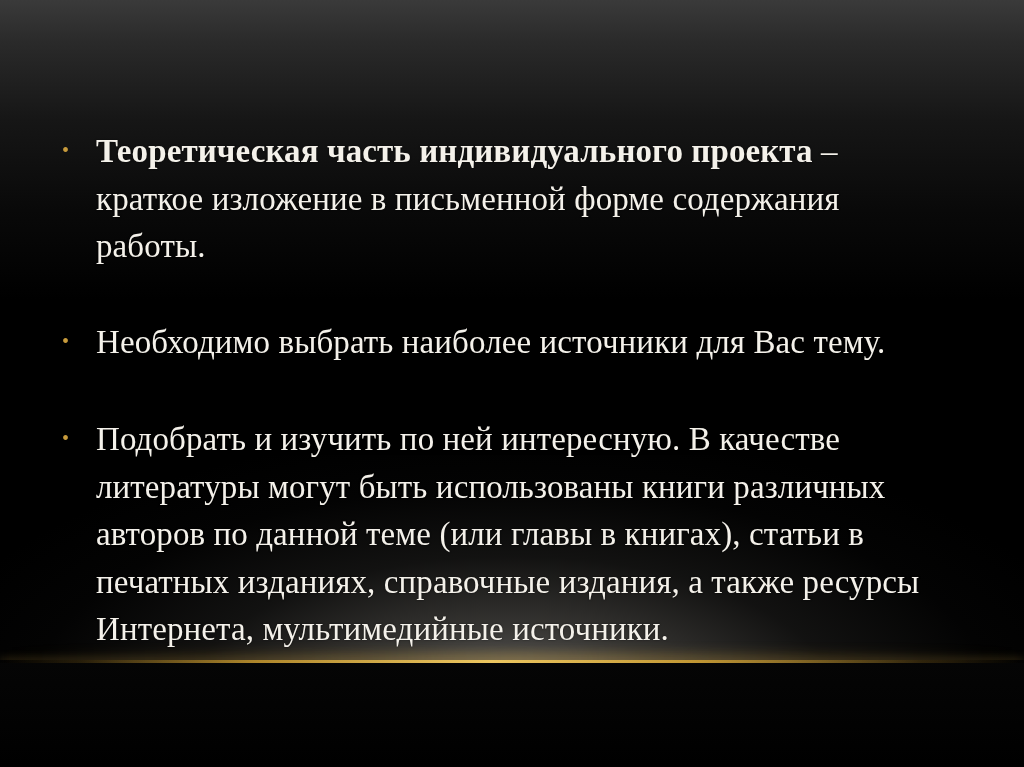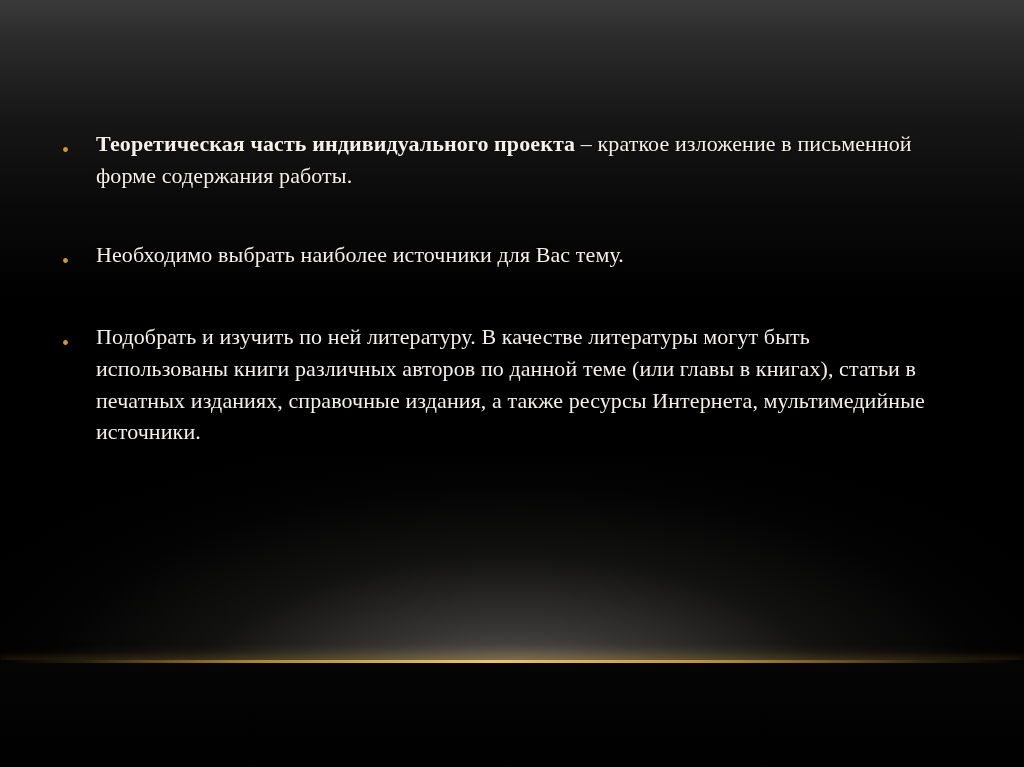--- a/index.html
+++ b/index.html
@@ -123,21 +123,21 @@
     padding-top: 12px;
     color: #c89b3c;
     font-size: 20px;
     line-height: 1;
     text-align: left;
   }
 
   .bullet-text {
     flex: 1 1 auto;
     color: #f4f1ea;
-    font-size: 22px;
+    font-size: 33px;
     line-height: 1.44;
     letter-spacing: 0.1px;
     text-shadow: 0 0 2px rgba(0,0,0,0.6);
   }
 
   .bullet-text .lead {
     font-weight: bold;
   }
 
   #b1 { margin-bottom: 48px; }
@@ -163,17 +163,17 @@
       <div class="bullet-text"><span class="lead">Теоретическая часть индивидуального проекта</span><span> – краткое изложение в письменной форме содержания работы.</span></div>
     </div>
 
     <div class="bullet-row" id="b2">
       <div class="bullet-dot">•</div>
       <div class="bullet-text"><span>Необходимо выбрать наиболее источники для Вас тему.</span></div>
     </div>
 
     <div class="bullet-row" id="b3">
       <div class="bullet-dot">•</div>
-      <div class="bullet-text"><span>Подобрать и изучить по ней литературу. В качестве литературы могут быть использованы книги различных авторов по данной теме (или главы в книгах), статьи в печатных изданиях, справочные издания, а также ресурсы Интернета, мультимедийные источники.</span></div>
+      <div class="bullet-text"><span>Подобрать и изучить по ней интересную. В качестве литературы могут быть использованы книги различных авторов по данной теме (или главы в книгах), статьи в печатных изданиях, справочные издания, а также ресурсы Интернета, мультимедийные источники.</span></div>
     </div>
 
   </div>
 </div>
 
 </body></html>

